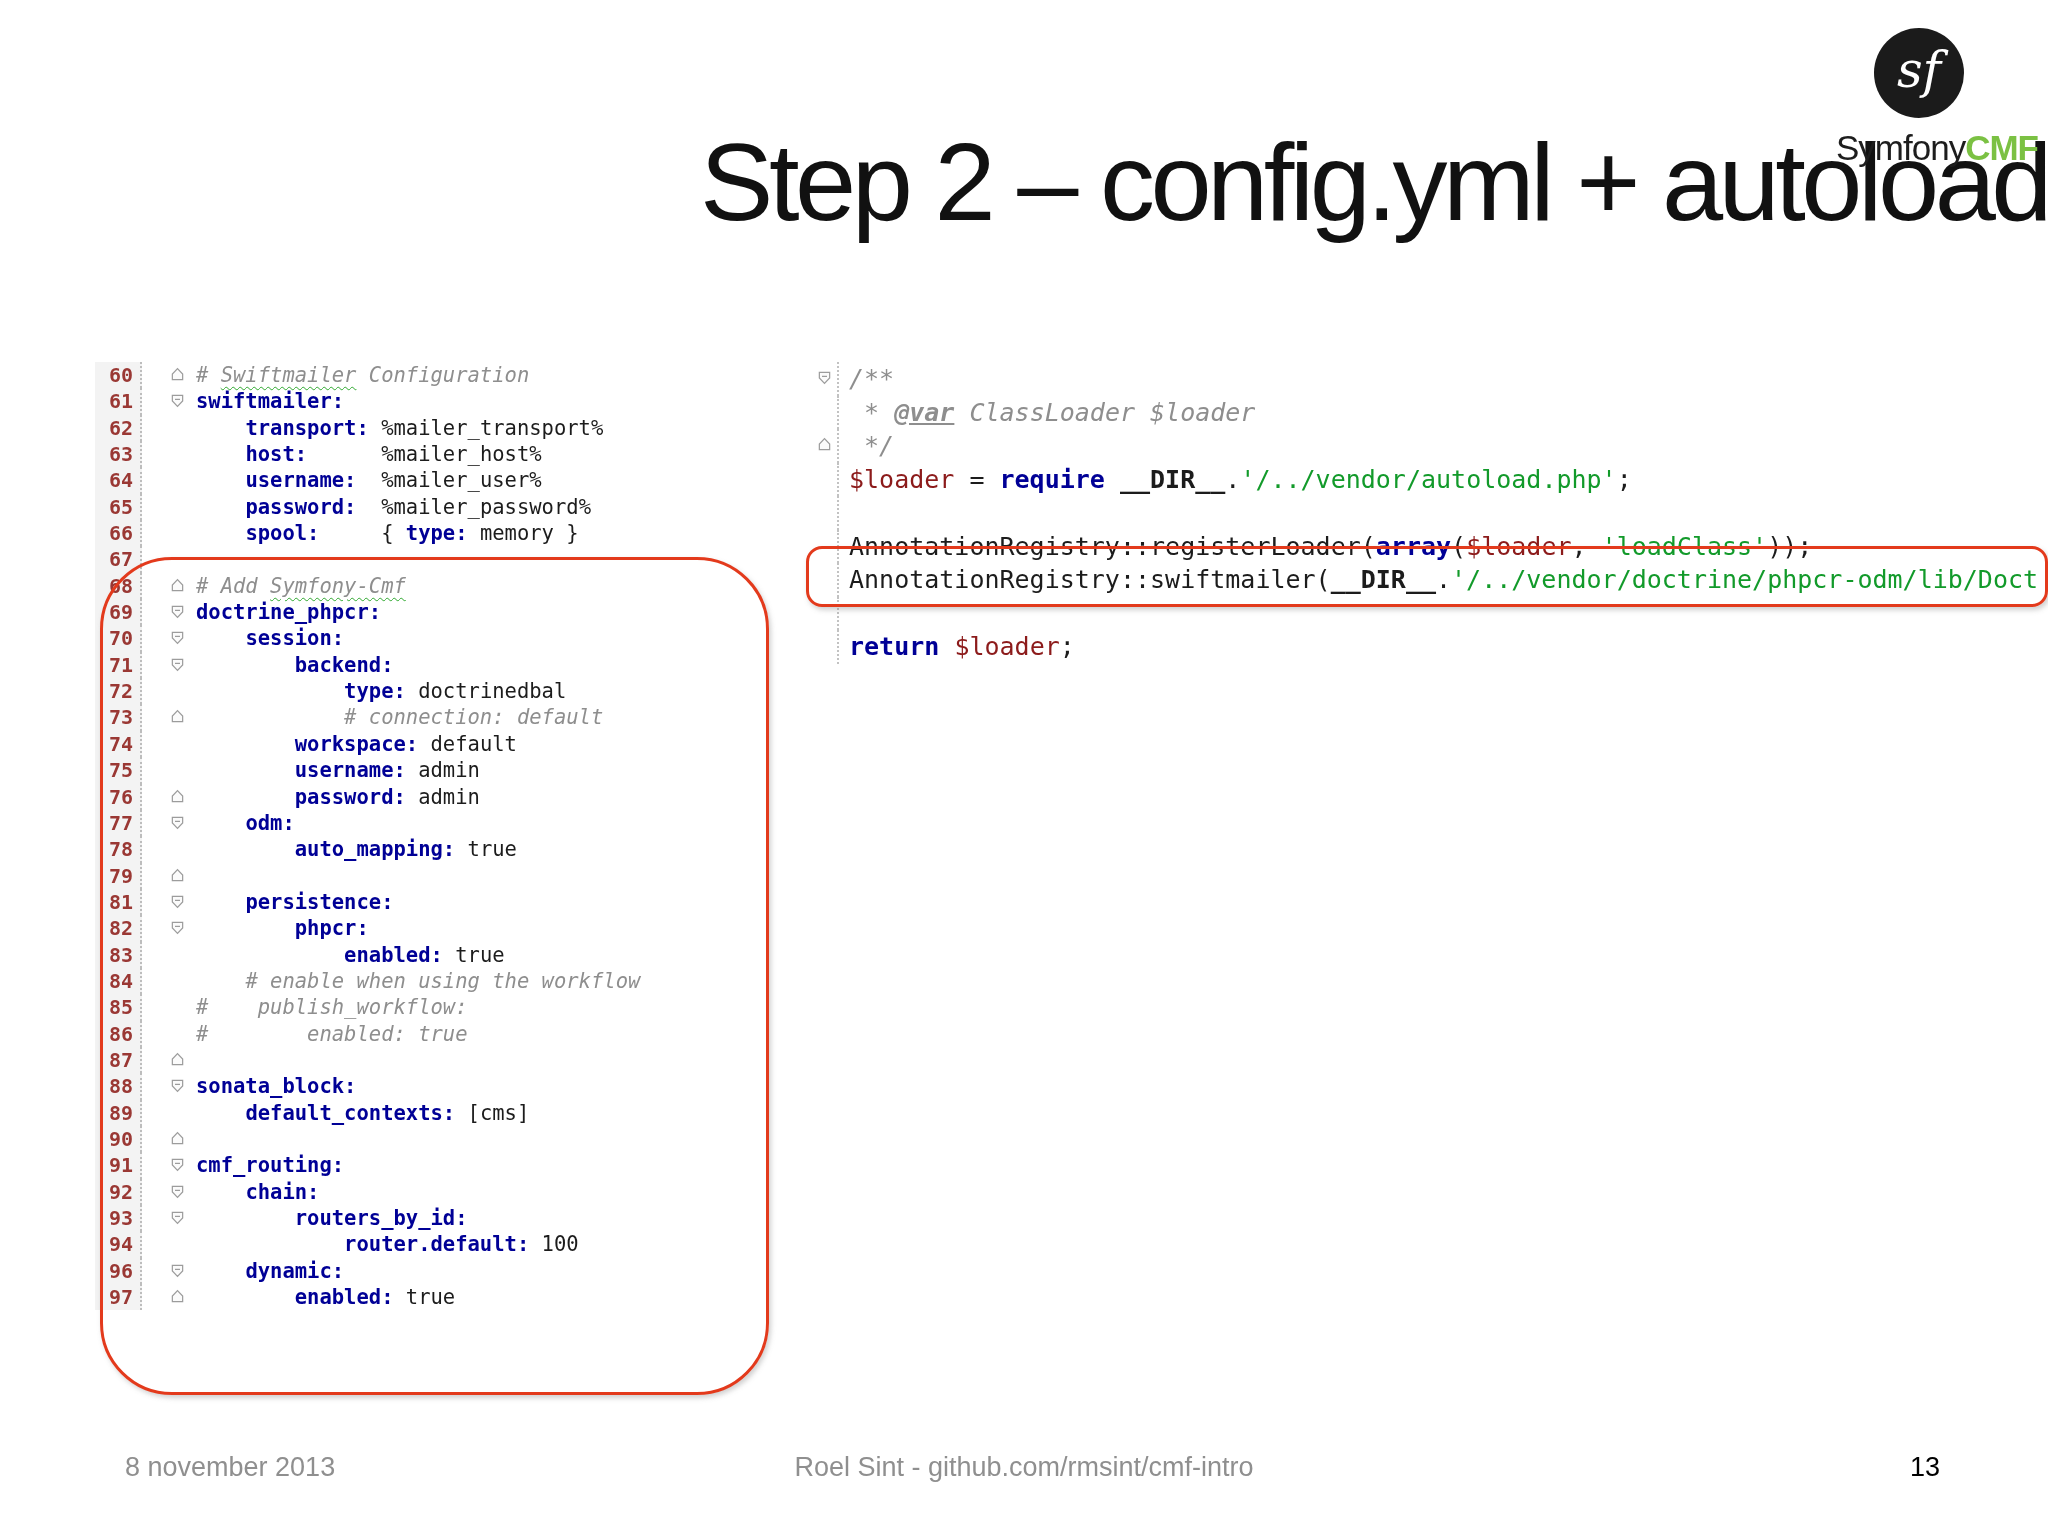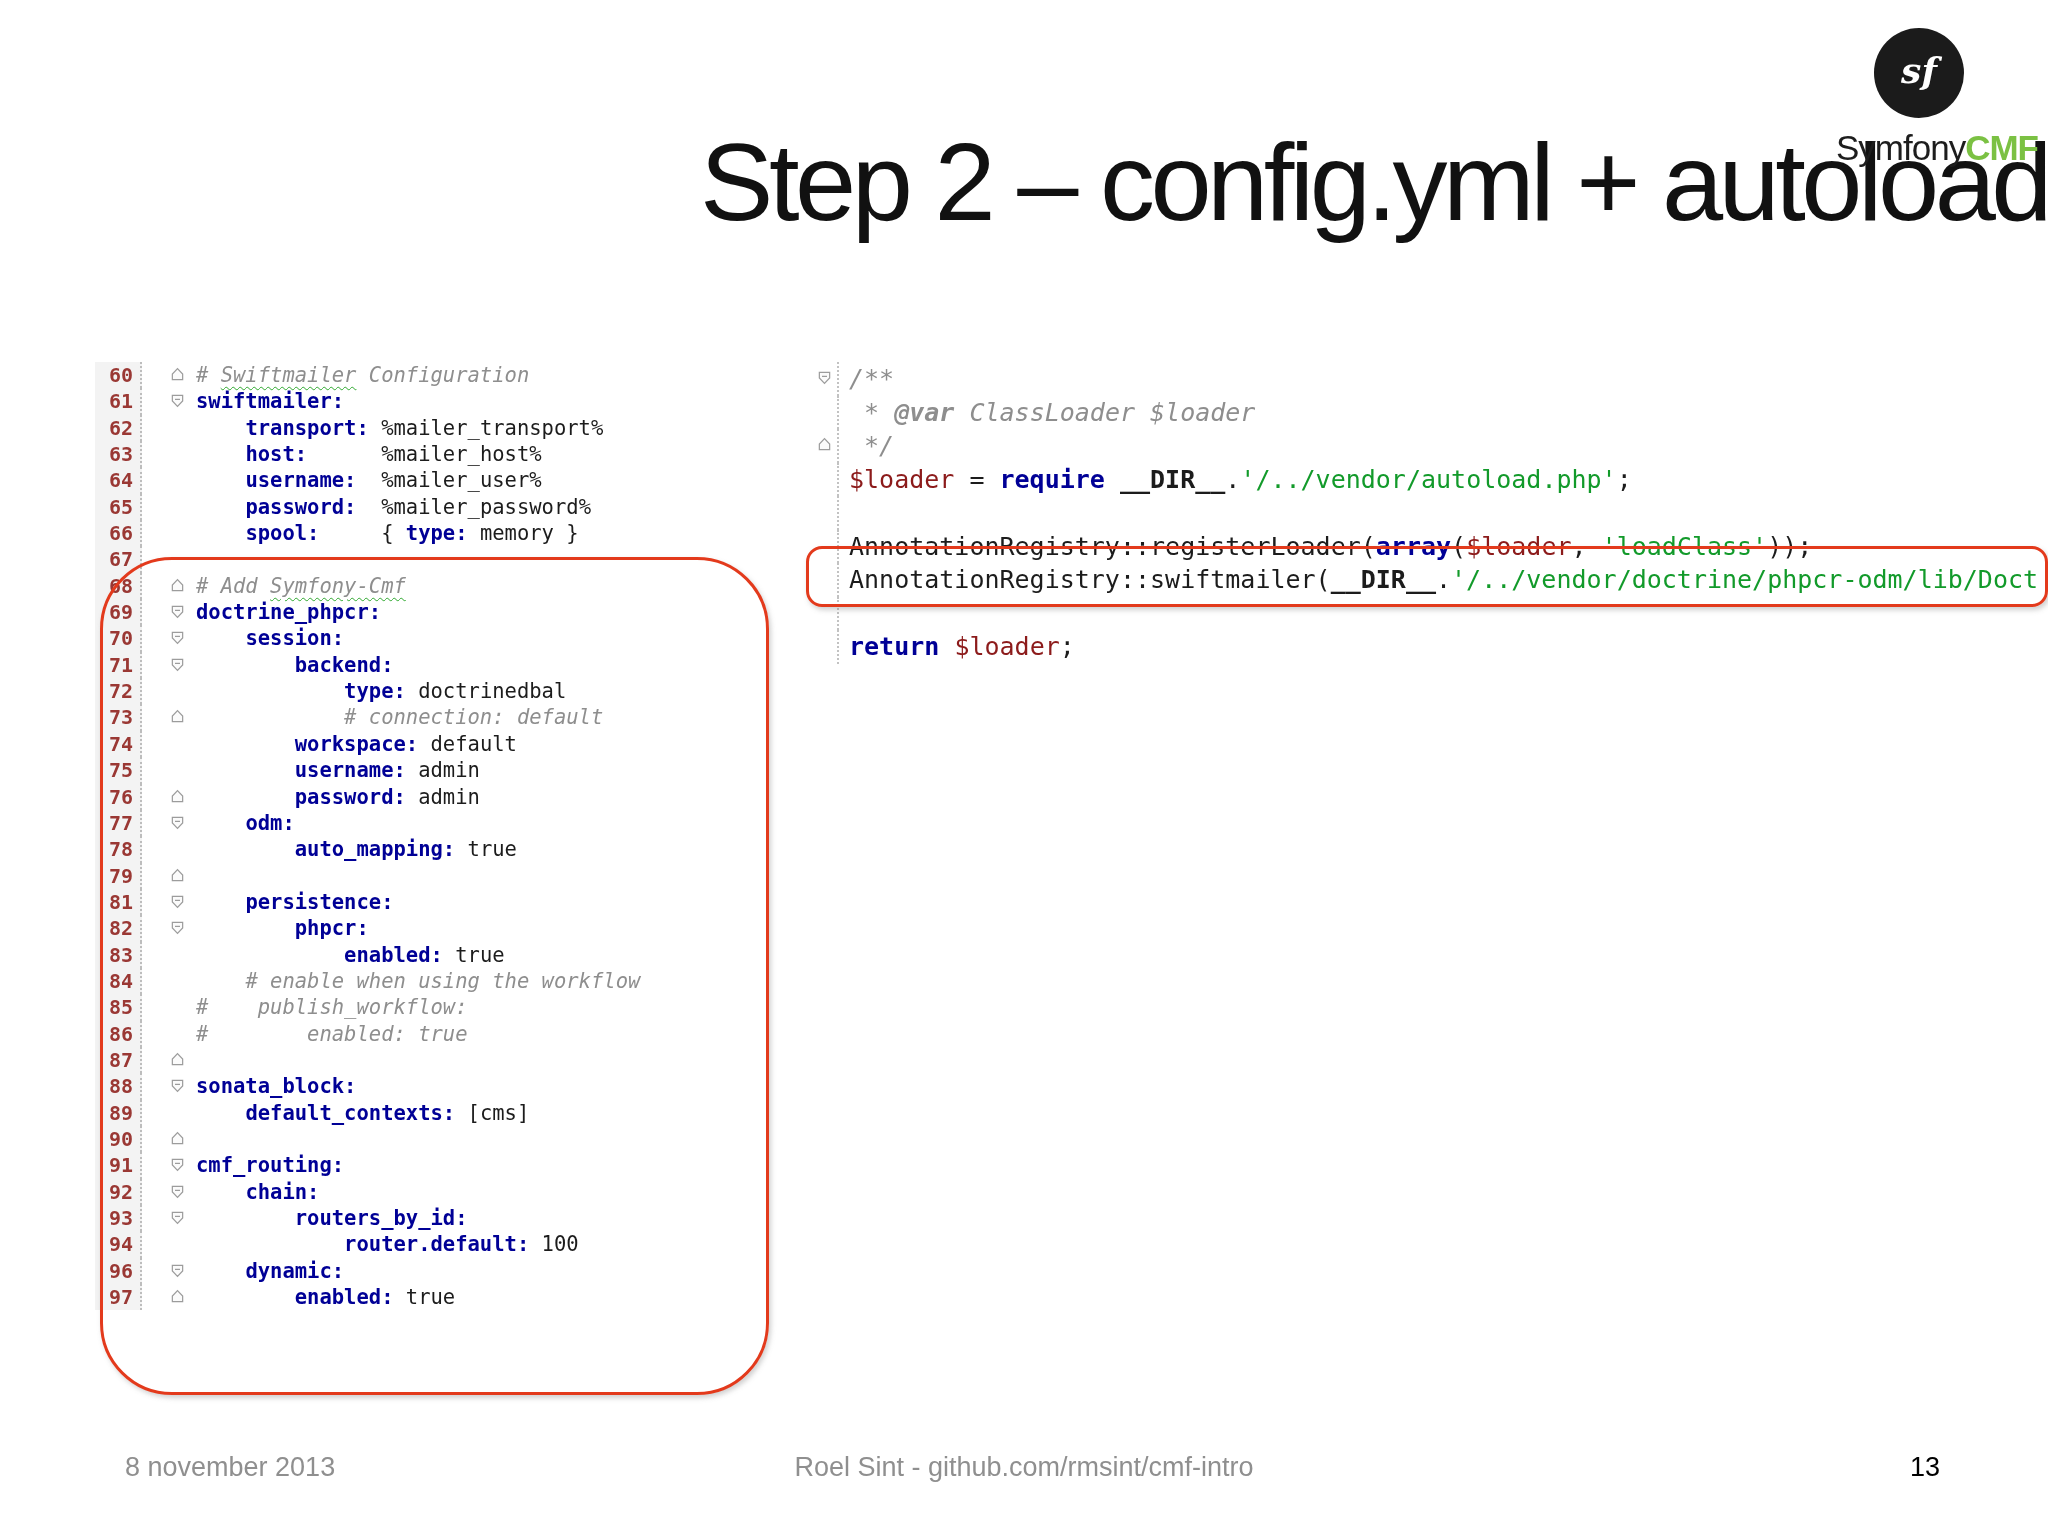--- a/index.html
+++ b/index.html
@@ -7,22 +7,22 @@
          font-family:"Liberation Sans", sans-serif;}
 
   
   .title{position:absolute;left:0;top:118px;width:100%;text-align:right;
          font-size:110px;letter-spacing:-4.5px;color:#111;font-weight:400;}
 
   
   .logo{position:absolute;left:1836px;top:18px;width:200px;text-align:center;}
   .sf-circle{position:absolute;left:38px;top:10px;width:90px;height:90px;border-radius:50%;
              background:#1b1b1b;color:#fff;display:flex;align-items:center;justify-content:center;}
-  .sf-circle span{font-family:"DejaVu Serif", serif;font-style:italic;font-weight:bold;
-                  font-size:36px;line-height:1;transform:translateY(-3px);}
+  .sf-circle span{font-family:"DejaVu Serif", serif;font-style:italic;font-weight:normal;
+                  font-size:50px;line-height:1;transform:translateY(-3px);}
   .logo-text{position:absolute;left:0;top:110px;width:200px;font-size:35px;letter-spacing:-1px;white-space:nowrap;}
   .logo-black{color:#1d1d1d;}
   .logo-green{color:var(--brand-green,#7bc143);font-weight:bold;}
 
   
   .editor{position:absolute;font-family:"DejaVu Sans Mono", monospace;}
   .yaml-editor{left:95px;top:362px;font-size:20.5px;}
   .yaml-editor .code-line{display:flex;height:26.35px;line-height:26.35px;}
   .php-editor{left:815px;top:362px;font-size:25px;}
   .php-editor .code-line{display:flex;height:33.5px;line-height:33.5px;}
@@ -39,21 +39,21 @@
 
   
   .seg-k {color:var(--key-blue,#000096);font-weight:bold;}
   .seg-kw{color:var(--key-blue,#000096);font-weight:bold;}
   .seg-p {color:var(--plain,#1c1c1c);}
   .seg-b {color:var(--plain,#1c1c1c);font-weight:bold;}
   .seg-c {color:var(--comment-gray,#8e8e8e);font-style:italic;}
   .seg-cw{color:var(--comment-gray,#8e8e8e);font-style:italic;
           text-decoration:underline wavy;text-decoration-color:#2ea82e;
           text-decoration-thickness:1px;text-underline-offset:4px;}
-  .seg-cu{color:var(--comment-gray,#8e8e8e);font-style:italic;font-weight:bold;}
+  .seg-cu{color:var(--comment-gray,#8e8e8e);font-style:italic;font-weight:bold;text-decoration:underline;}
   .seg-s {color:var(--string-green,#129a2a);font-weight:normal;text-align:right;}
   .seg-v {color:var(--var-red,#8c1b1b);}
 
   
   .annotation{position:absolute;border:3px solid var(--annotation-red,#e33a1c);
               box-shadow:2px 3px 5px rgba(120,120,120,.35);pointer-events:none;}
   .annotation-yaml{left:100px;top:557px;width:663px;height:832px;border-radius:72px;}
   .annotation-php{left:806px;top:546px;width:1236px;height:55px;border-radius:16px;}
 
   

